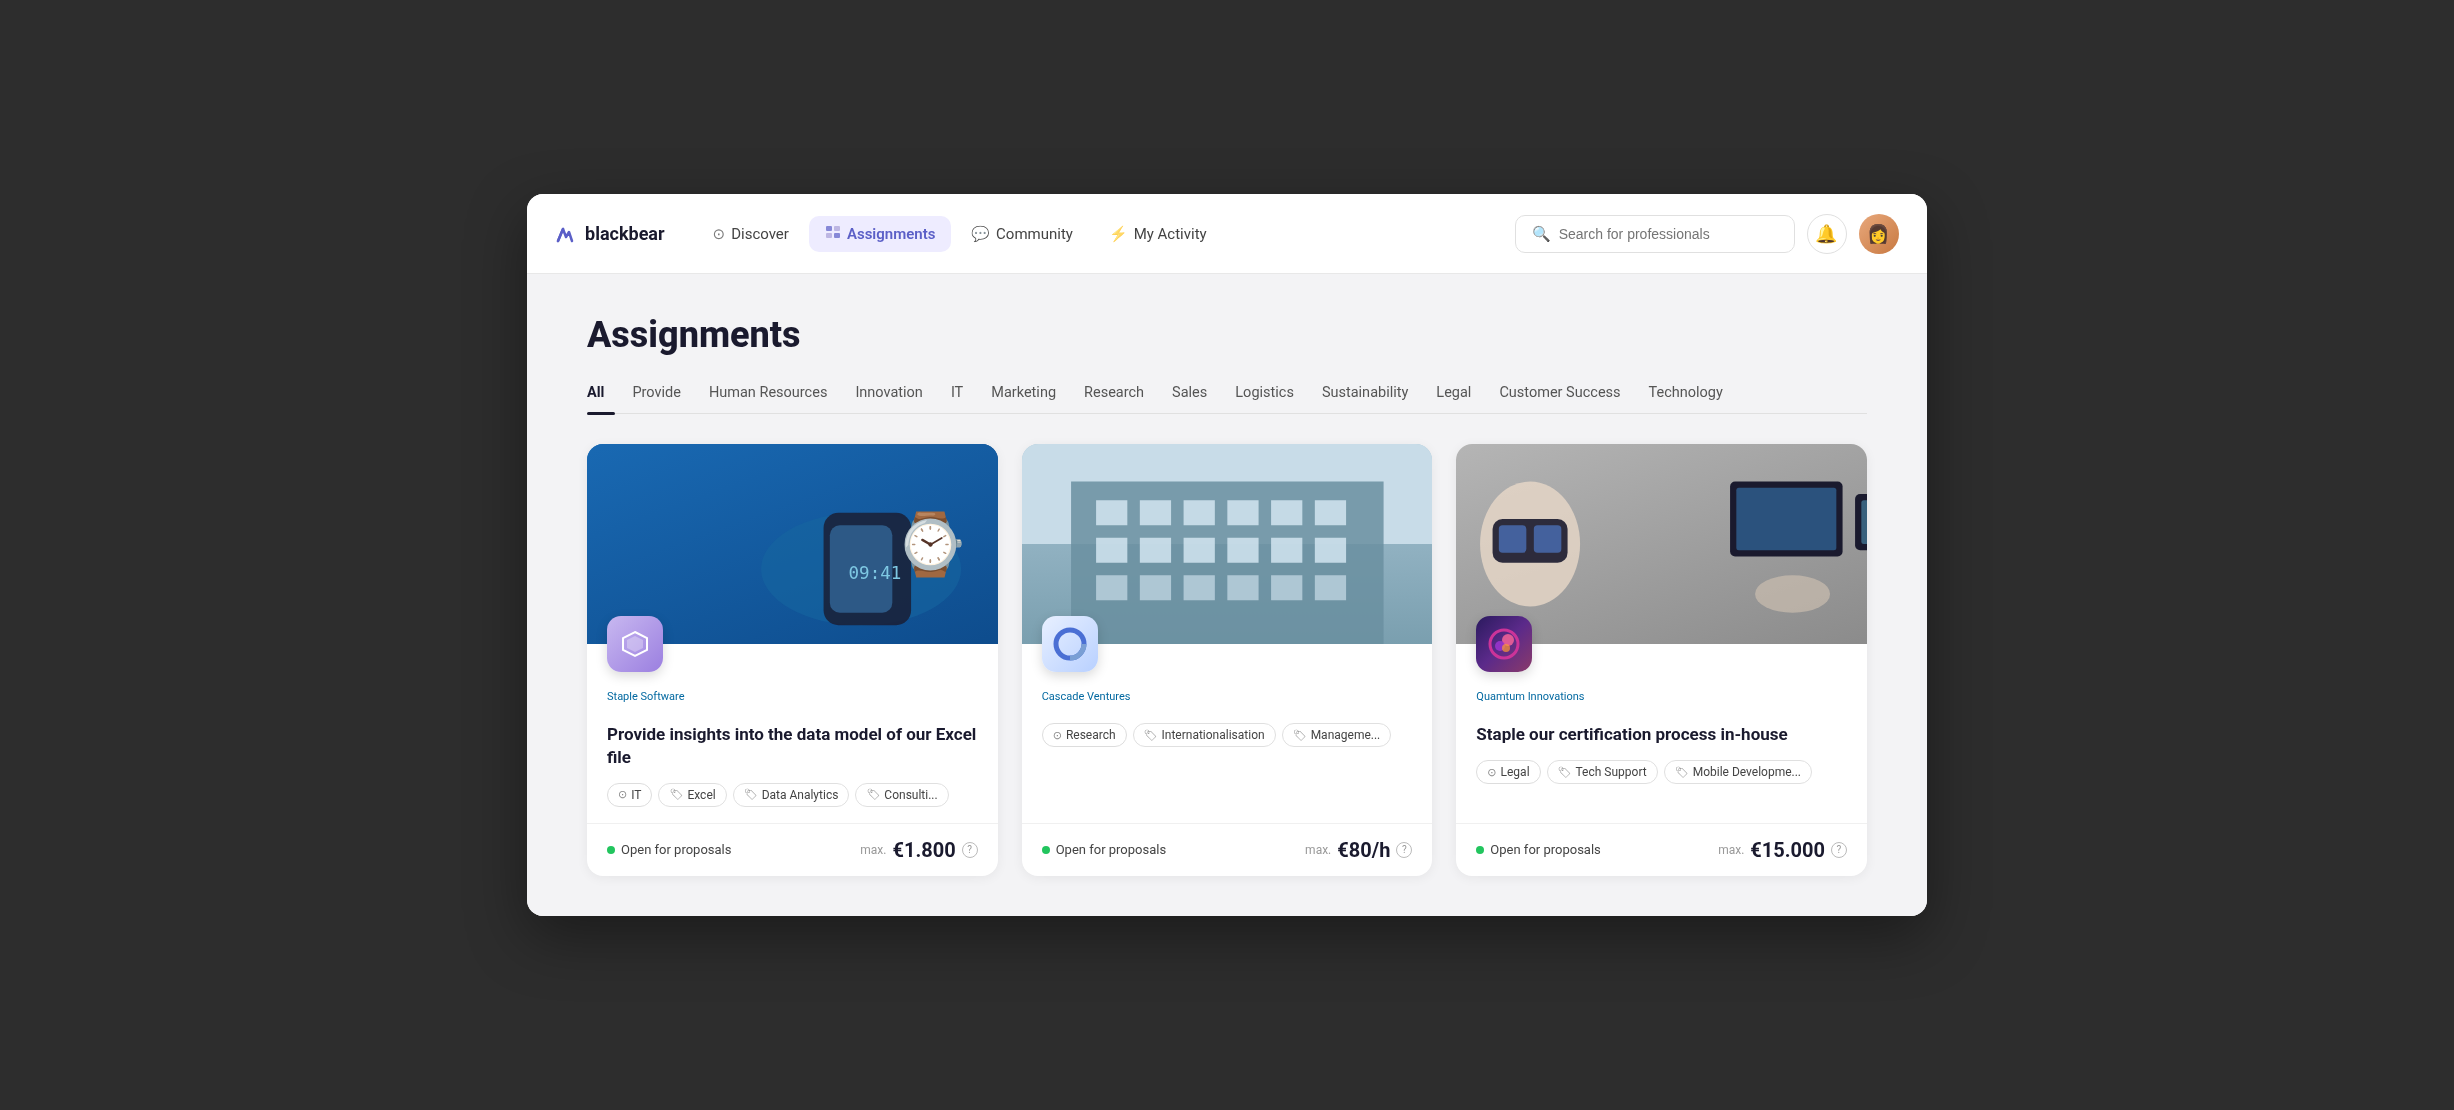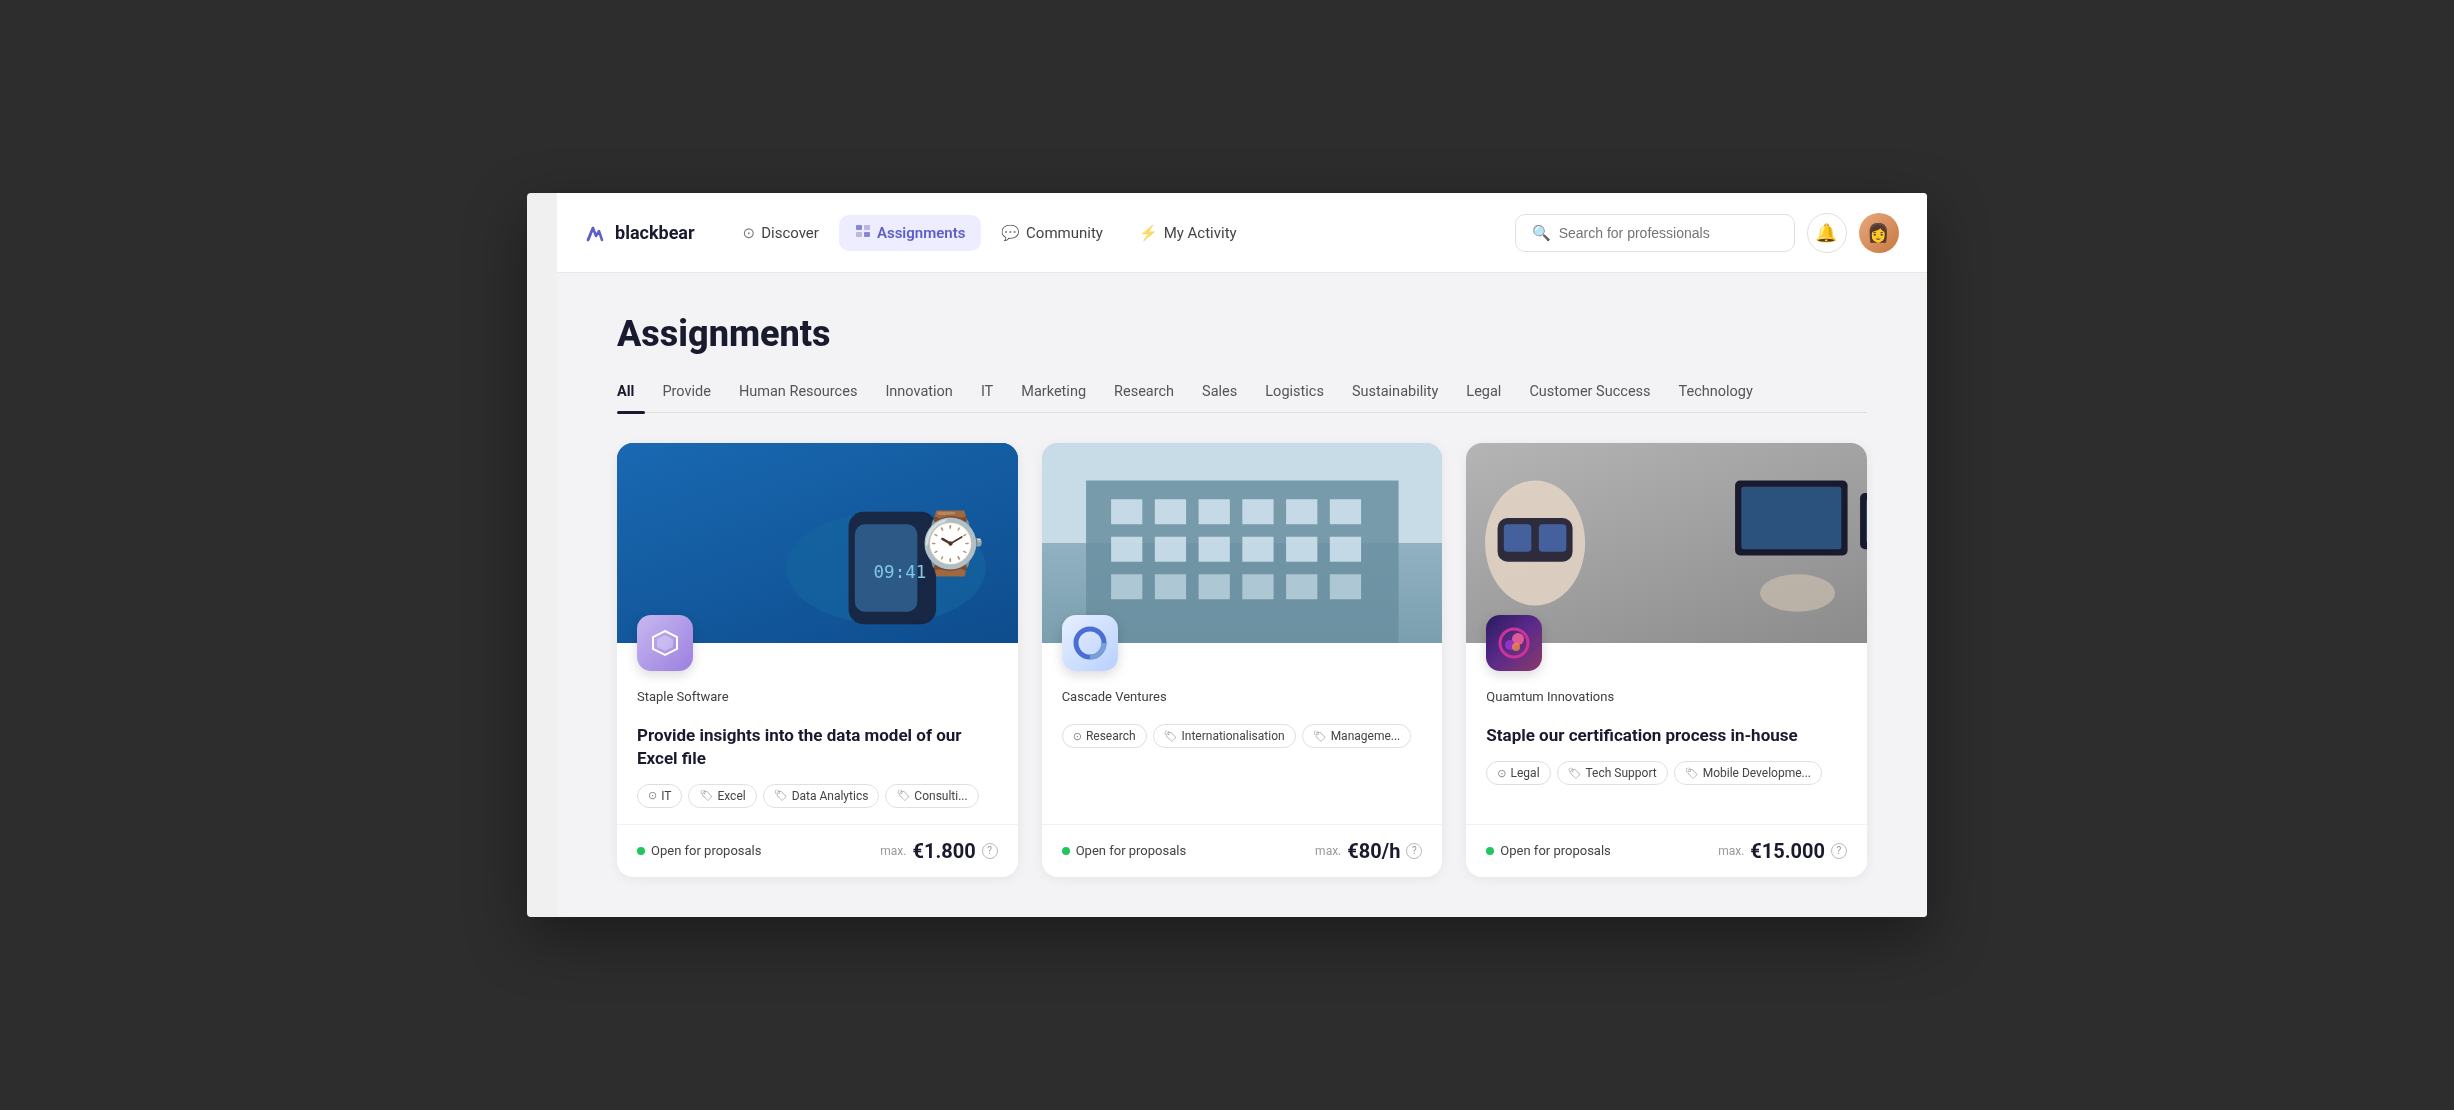--- a/index.html
+++ b/index.html
@@ -7,26 +7,25 @@
       font-family: -apple-system, BlinkMacSystemFont, 'Segoe UI', Roboto, sans-serif;
       background: #2d2d2d;
       display: flex;
       justify-content: center;
       align-items: center;
       min-height: 100vh;
       padding: 20px;
     }
     .browser-shell {
       background: #f0f0f0;
-      border-radius: 4px;
+      border-radius: 16px;
       width: 100%;
       max-width: 1400px;
       overflow: hidden;
       box-shadow: 0 20px 60px rgba(0,0,0,0.4);
-      padding-left: 30px;
     }
     
     .navbar {
       background: #fff;
       display: flex;
       align-items: center;
       padding: 0 28px;
       height: 80px;
       border-bottom: 1px solid #e8e8e8;
       gap: 8px;
@@ -205,22 +204,22 @@
     .logo-staple { background: linear-gradient(135deg, #c8b8f0 0%, #9b7fe0 100%); }
     .logo-cascade { background: linear-gradient(135deg, #e8f0ff 0%, #b8d0ff 100%); }
     .logo-quantum { background: linear-gradient(135deg, #2a1a5e 0%, #5b2a8a 50%, #8a3a6a 100%); }
     .card-body {
       padding: 12px 20px 16px;
       flex: 1;
       display: flex;
       flex-direction: column;
     }
     .company-name {
-      font-size: 13px;
-      color: #404040;
+      font-size: 11px;
+      color: #0369a1;
       margin-bottom: 20px;
       margin-top: 6px;
     }
     .card-title {
       font-size: 17px;
       font-weight: 700;
       color: #1a1a2e;
       line-height: 1.35;
       margin-bottom: 14px;
     }

